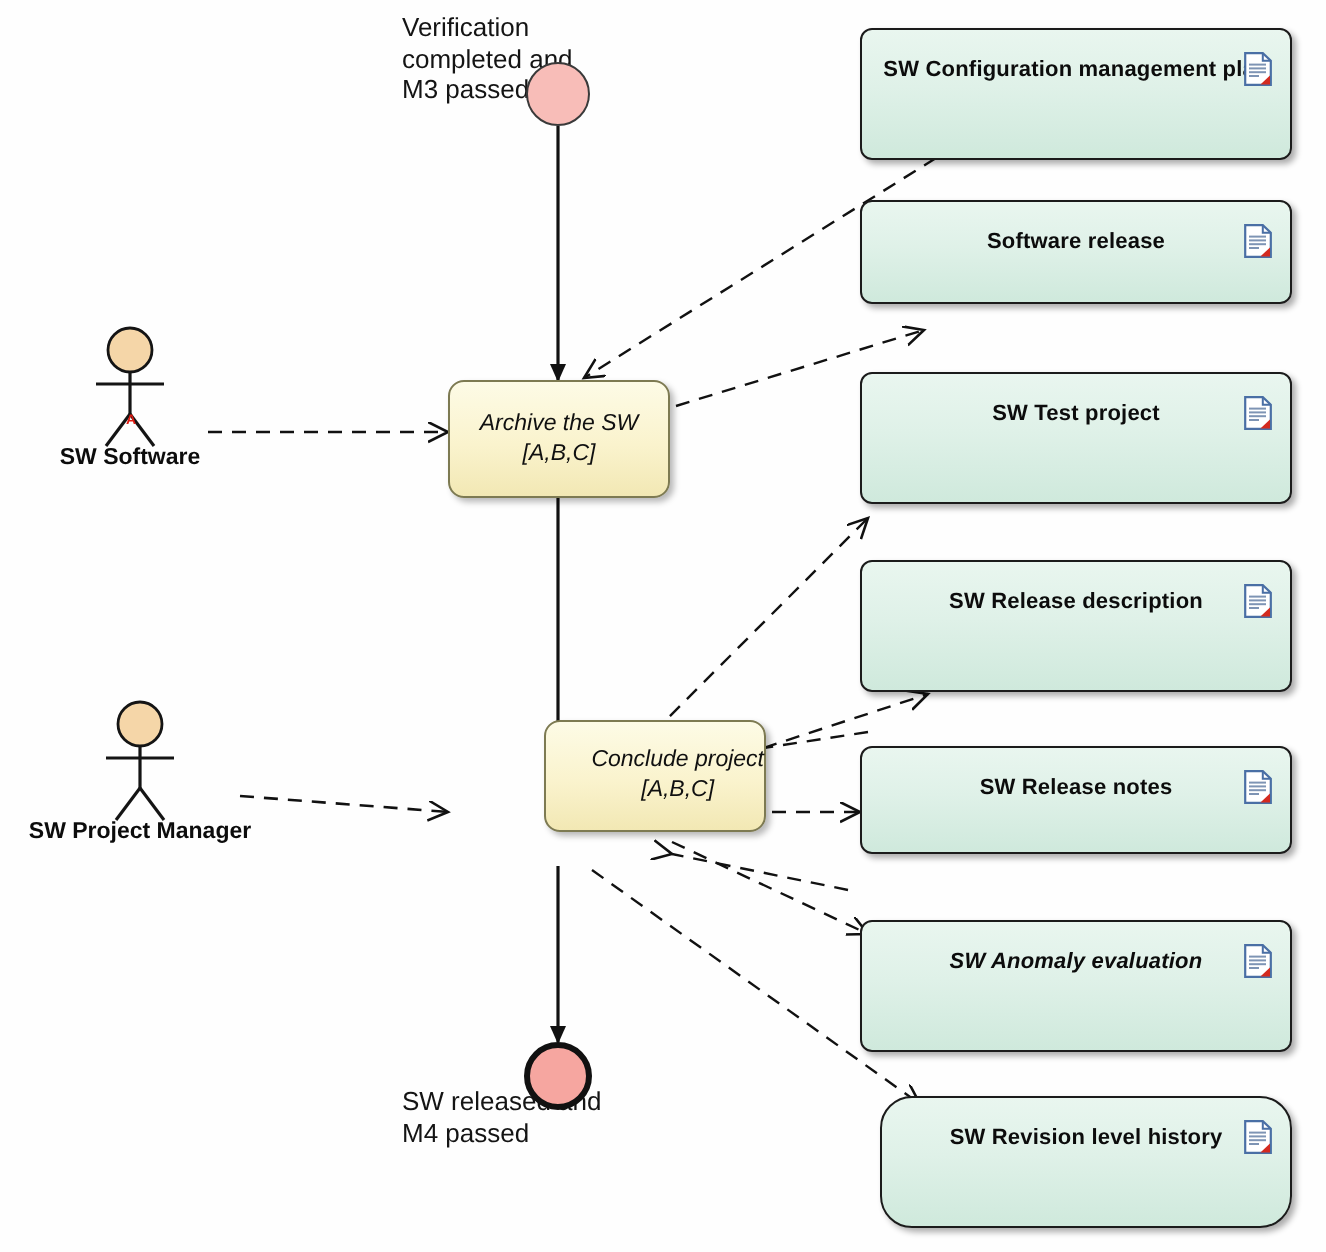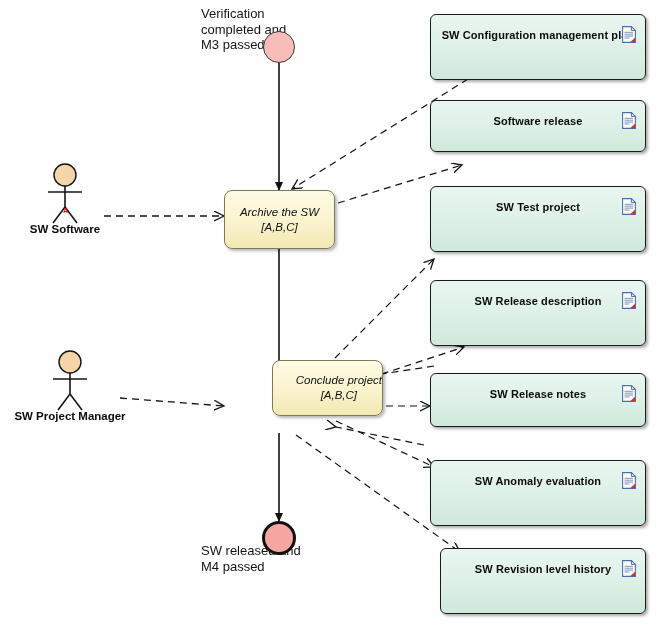--- a/index.html
+++ b/index.html
@@ -279,36 +279,36 @@
       <g stroke="#7e94b4" stroke-width="1">
         <line x1="2.5" y1="6.3" x2="11" y2="6.3"></line>
         <line x1="2.5" y1="8.2" x2="11" y2="8.2"></line>
         <line x1="2.5" y1="10.1" x2="11" y2="10.1"></line>
         <line x1="2.5" y1="12" x2="7.5" y2="12"></line>
       </g>
       <path d="M8.2,16.2 L13,16.2 L13,11.8 Z" fill="#d42a1f"></path>
     </svg>
   </div>
 
-  <div class="artifact" style="left:430px;top:460px;width:216px;height:66px;">
+  <div class="artifact" style="left:430px;top:460px;width:216px;height:66px;font-style:italic;">
     <div class="atitle">SW Anomaly evaluation</div>
     <svg class="doc-icon" viewBox="0 0 14 17" xmlns="http://www.w3.org/2000/svg">
       <path d="M0.6,0.6 L9.4,0.6 L13.4,4.4 L13.4,16.4 L0.6,16.4 Z" fill="#ffffff" stroke="#4a6fa5" stroke-width="1.1"></path>
       <path d="M9.4,0.6 L9.4,4.4 L13.4,4.4" fill="none" stroke="#4a6fa5" stroke-width="1"></path>
       <g stroke="#7e94b4" stroke-width="1">
         <line x1="2.5" y1="6.3" x2="11" y2="6.3"></line>
         <line x1="2.5" y1="8.2" x2="11" y2="8.2"></line>
         <line x1="2.5" y1="10.1" x2="11" y2="10.1"></line>
         <line x1="2.5" y1="12" x2="7.5" y2="12"></line>
       </g>
       <path d="M8.2,16.2 L13,16.2 L13,11.8 Z" fill="#d42a1f"></path>
     </svg>
   </div>
 
-  <div class="artifact" style="left:440px;top:548px;width:206px;height:66px;">
+  <div class="artifact" style="left:440px;top:548px;width:206px;height:66px;border-radius:16px;">
     <div class="atitle">SW Revision level history</div>
     <svg class="doc-icon" viewBox="0 0 14 17" xmlns="http://www.w3.org/2000/svg">
       <path d="M0.6,0.6 L9.4,0.6 L13.4,4.4 L13.4,16.4 L0.6,16.4 Z" fill="#ffffff" stroke="#4a6fa5" stroke-width="1.1"></path>
       <path d="M9.4,0.6 L9.4,4.4 L13.4,4.4" fill="none" stroke="#4a6fa5" stroke-width="1"></path>
       <g stroke="#7e94b4" stroke-width="1">
         <line x1="2.5" y1="6.3" x2="11" y2="6.3"></line>
         <line x1="2.5" y1="8.2" x2="11" y2="8.2"></line>
         <line x1="2.5" y1="10.1" x2="11" y2="10.1"></line>
         <line x1="2.5" y1="12" x2="7.5" y2="12"></line>
       </g>

